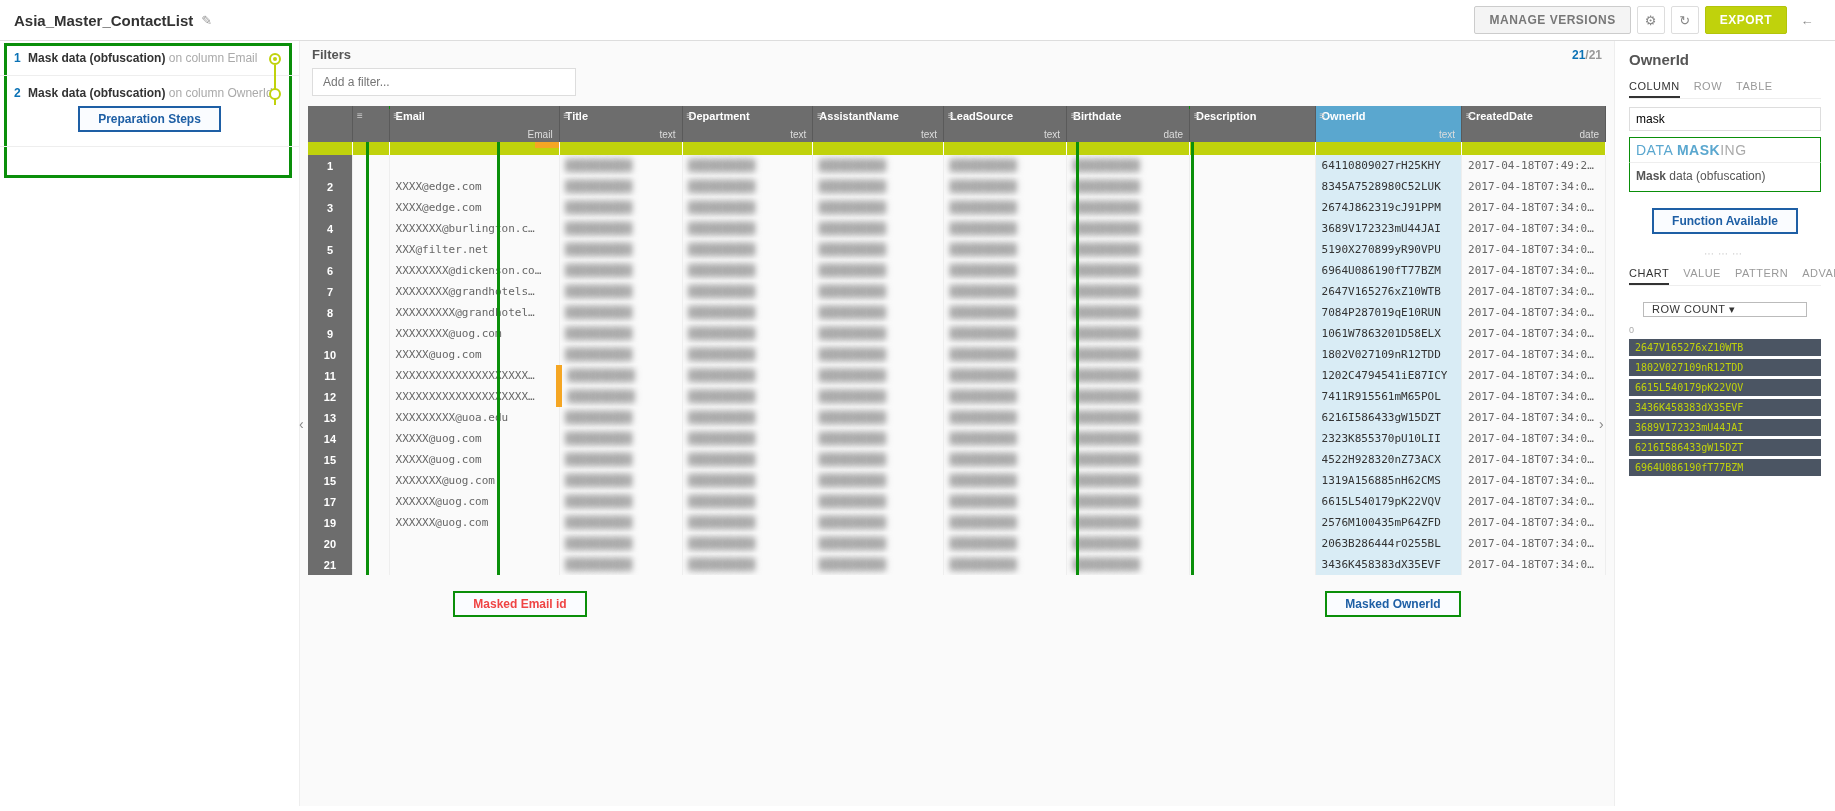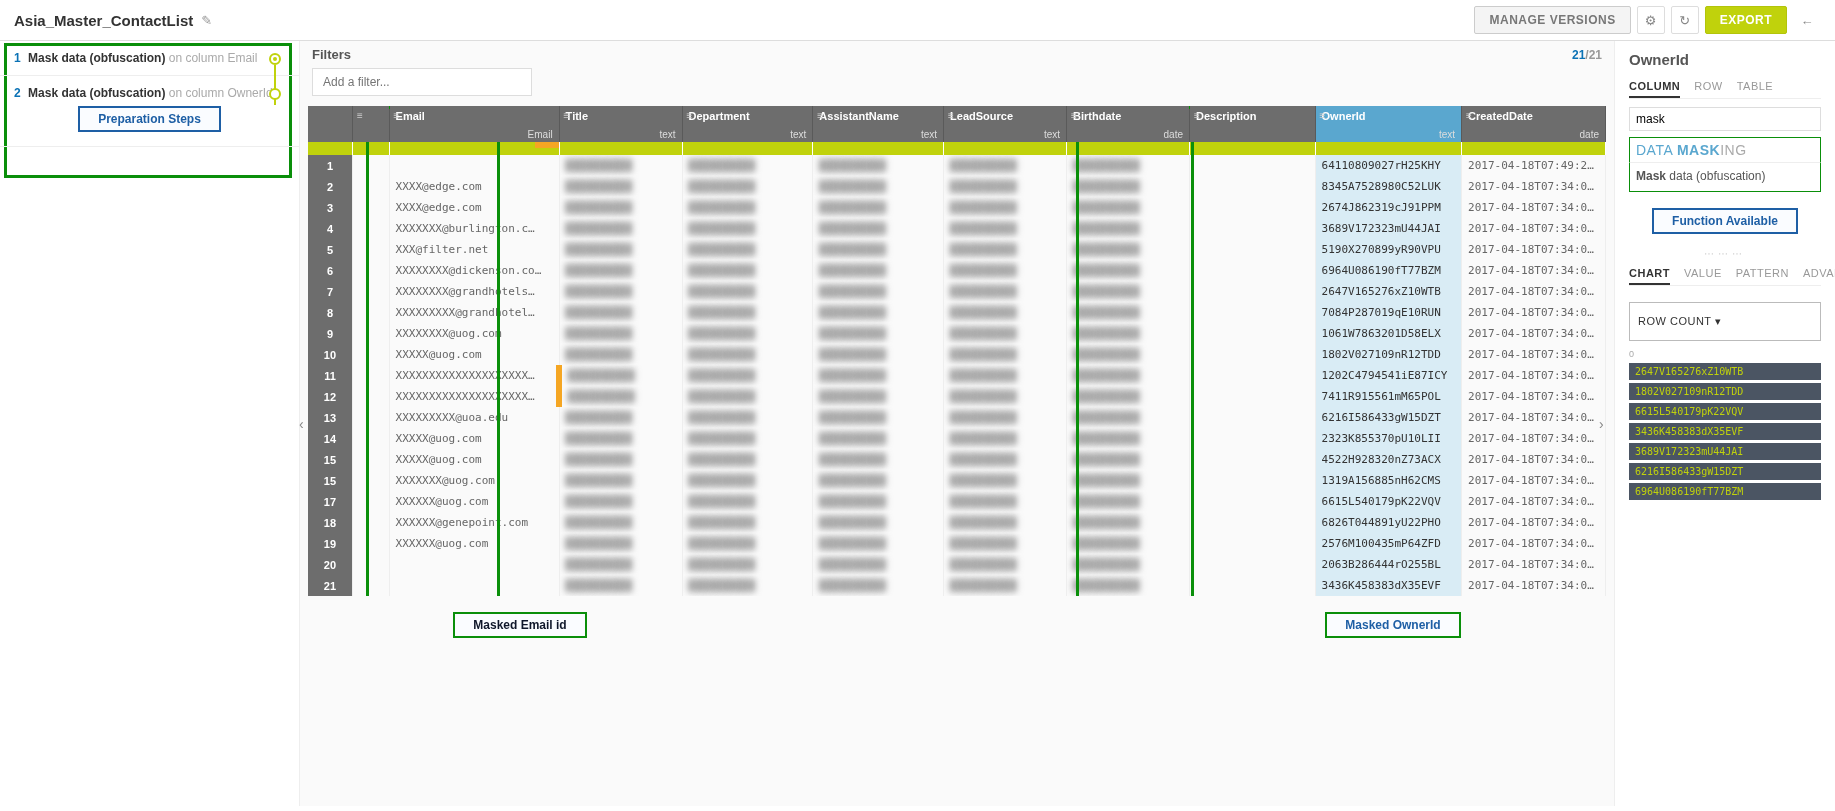--- a/index.html
+++ b/index.html
@@ -21,21 +21,21 @@
   .step .dot { position:absolute; right:18px; top:12px; width:12px; height:12px; border:2px solid #c0d20c; border-radius:50%; background:#fff; }
   .step .dot.filled::after { content:""; position:absolute; inset:2px; background:#c0d20c; border-radius:50%; }
   .dot-line { position:absolute; right:23px; top:24px; width:2px; height:40px; background:#c0d20c; }
   .annot-box { border:2px solid #1e5fa5; color:#1e5fa5; font-weight:700; font-size:12px; padding:4px 18px; background:#fafcff; margin:6px auto 10px; display:block; width:fit-content; }
   .green-outline { position:absolute; border:3px solid #0a8f0a; pointer-events:none; }
 
   .center { flex:1; display:flex; flex-direction:column; position:relative; background:#fafafa; border-right:1px solid #eee; }
   .filters-head { display:flex; align-items:center; padding:6px 12px 0 12px; font-size:13px; font-weight:600; color:#555; }
   .count { font-size:12px; color:#999; }
   .count .cur { color:#0b72b5; font-weight:700; }
-  .filter-input { margin:6px 12px; width:220px; padding:6px 10px; border:1px solid #ddd; font-size:12px; color:#888; background:#fff; }
+  .filter-input { margin:6px 12px; width:264px; padding:6px 10px; border:1px solid #ddd; font-size:12px; color:#888; background:#fff; }
   .grid-wrap { margin:4px 8px; overflow:auto; position:relative; }
   table.grid { border-collapse:collapse; width:100%; font-size:11px; table-layout:fixed; }
   .grid th { background:#6d6d6d; color:#fff; font-weight:600; text-align:left; padding:4px 6px 2px 6px; position:relative; height:36px; vertical-align:top; border-right:1px solid #5a5a5a; }
   .grid th .dtype { position:absolute; bottom:2px; right:6px; font-size:10px; color:#ddd; font-weight:400; }
   .grid th .menu-icon { position:absolute; top:4px; left:4px; color:#ccc; font-size:10px; }
   .grid th.selected { background:#5aa7cf; }
   tr.qbar td, tr.qbar th { height:6px; padding:0; background:#c0d20c; border-right:1px solid #fff; }
   tr.qbar .orange-seg { display:inline-block; height:6px; width:14%; background:#f5a623; vertical-align:top; }
   .grid td { padding:2px 6px; border-right:1px solid #eee; height:21px; color:#666; font-family: Menlo, Consolas, monospace; font-size:11px; white-space:nowrap; overflow:hidden; text-overflow:ellipsis; }
   .grid td.rownum { background:#6d6d6d; color:#fff; text-align:center; font-family:Arial; font-weight:600; width:34px; }
@@ -44,26 +44,26 @@
   .grid .rownum-th { width:34px; }
 
   .collapser { position:absolute; top:50%; transform:translateY(-50%); width:16px; color:#888; font-size:14px; cursor:pointer; }
   .collapser.left { left:-1px; }
   .collapser.right { right:-1px; }
 
   .right-panel { width:220px; padding:10px 14px 0 14px; display:flex; flex-direction:column; position:relative; }
   .sel-col { font-size:15px; font-weight:600; color:#555; margin-bottom:8px; }
   .tabs, .rtabs { display:flex; gap:14px; font-size:11px; color:#999; border-bottom:1px solid #eee; margin-bottom:8px; letter-spacing:.5px; }
   .tabs span, .rtabs span { padding:4px 0; cursor:pointer; }
-  .tabs .active, .rtabs .active { color:#333; font-weight:700; border-bottom:2px solid #333; }
+  .tabs .active, .rtabs .active { color:#333; font-weight:400; border-bottom:2px solid #333; }
   .search-fn { width:100%; padding:4px 6px; border:1px solid #ddd; font-size:12px; margin-bottom:6px; }
   .fn-cat { font-size:14px; color:#5aa7cf; letter-spacing:.5px; padding:4px 6px; border:1px solid #0a8f0a; border-bottom:none; }
   .fn-item { font-size:12px; color:#555; padding:6px 6px 8px 6px; border:1px solid #0a8f0a; border-top:1px solid #eee; }
   .fn-item .bold { font-weight:700; }
-  .row-count-btn { border:1px solid #bbb; background:#fff; padding:12px 8px; font-size:11px; letter-spacing:.5px; margin:8px 0; display:inline-block; cursor:pointer; }
+  .row-count-btn { border:1px solid #bbb; background:#fff; padding:0 8px; font-size:11px; letter-spacing:.5px; margin:8px 14px; display:inline-block; cursor:pointer; }
   .zero { font-size:9px; color:#aaa; margin-bottom:4px; }
   .hbar { background:#4b5563; color:#c0d20c; font-size:10px; font-family:Menlo,Consolas,monospace; padding:3px 6px; margin-bottom:3px; white-space:nowrap; }
   .grabber { color:#ccc; font-size:10px; text-align:center; letter-spacing:4px; margin:4px 0; }
 </style>
 </head>
 <body>
 
 <div class="topbar">
   <span class="ds-name">Asia_Master_ContactList</span>
   <span class="pencil-icon">✎</span>
@@ -371,33 +371,20 @@
               <td class=" blur">██████████</td>
               <td class=" blur">██████████</td>
               <td class=" blur">██████████</td>
               <td class=" blur">██████████</td>
               <td class=" blur">██████████</td>
               <td></td>
               <td class="selcell">6615L540179pK22VQV</td>
               <td>2017-04-18T07:34:02.</td>
             </tr>
             <tr>
-              <td class="rownum">18</td>
-              <td></td>
-              <td>XXXXXX@genepoint.com</td>
-              <td class=" blur">██████████</td>
-              <td class=" blur">██████████</td>
-              <td class=" blur">██████████</td>
-              <td class=" blur">██████████</td>
-              <td class=" blur">██████████</td>
-              <td></td>
-              <td class="selcell">6826T044891yU22PHO</td>
-              <td>2017-04-18T07:34:02.</td>
-            </tr>
-            <tr>
               <td class="rownum">19</td>
               <td></td>
               <td>XXXXXX@uog.com</td>
               <td class=" blur">██████████</td>
               <td class=" blur">██████████</td>
               <td class=" blur">██████████</td>
               <td class=" blur">██████████</td>
               <td class=" blur">██████████</td>
               <td></td>
               <td class="selcell">2576M100435mP64ZFD</td>
@@ -427,21 +414,21 @@
               <td class=" blur">██████████</td>
               <td></td>
               <td class="selcell">3436K458383dX35EVF</td>
               <td>2017-04-18T07:34:02.</td>
             </tr>
           </tbody>
       </table>
     </div>
 
     <div style="display:flex; gap:520px; padding:6px 44px;">
-      <div class="annot-box" style="border-color:#0a8f0a;color:#0f172a;">Masked Email id</div>
+      <div class="annot-box" style="border-color:#0a8f0a;color:#ef4444;">Masked Email id</div>
       <div class="annot-box" style="border-color:#0a8f0a;color:#1e5fa5;">Masked OwnerId</div>
     </div>
   </div>
 
   <div class="right-panel">
     <div class="sel-col">OwnerId</div>
     <div class="tabs">
       <span class="active">COLUMN</span>
       <span>ROW</span>
       <span>TABLE</span>

